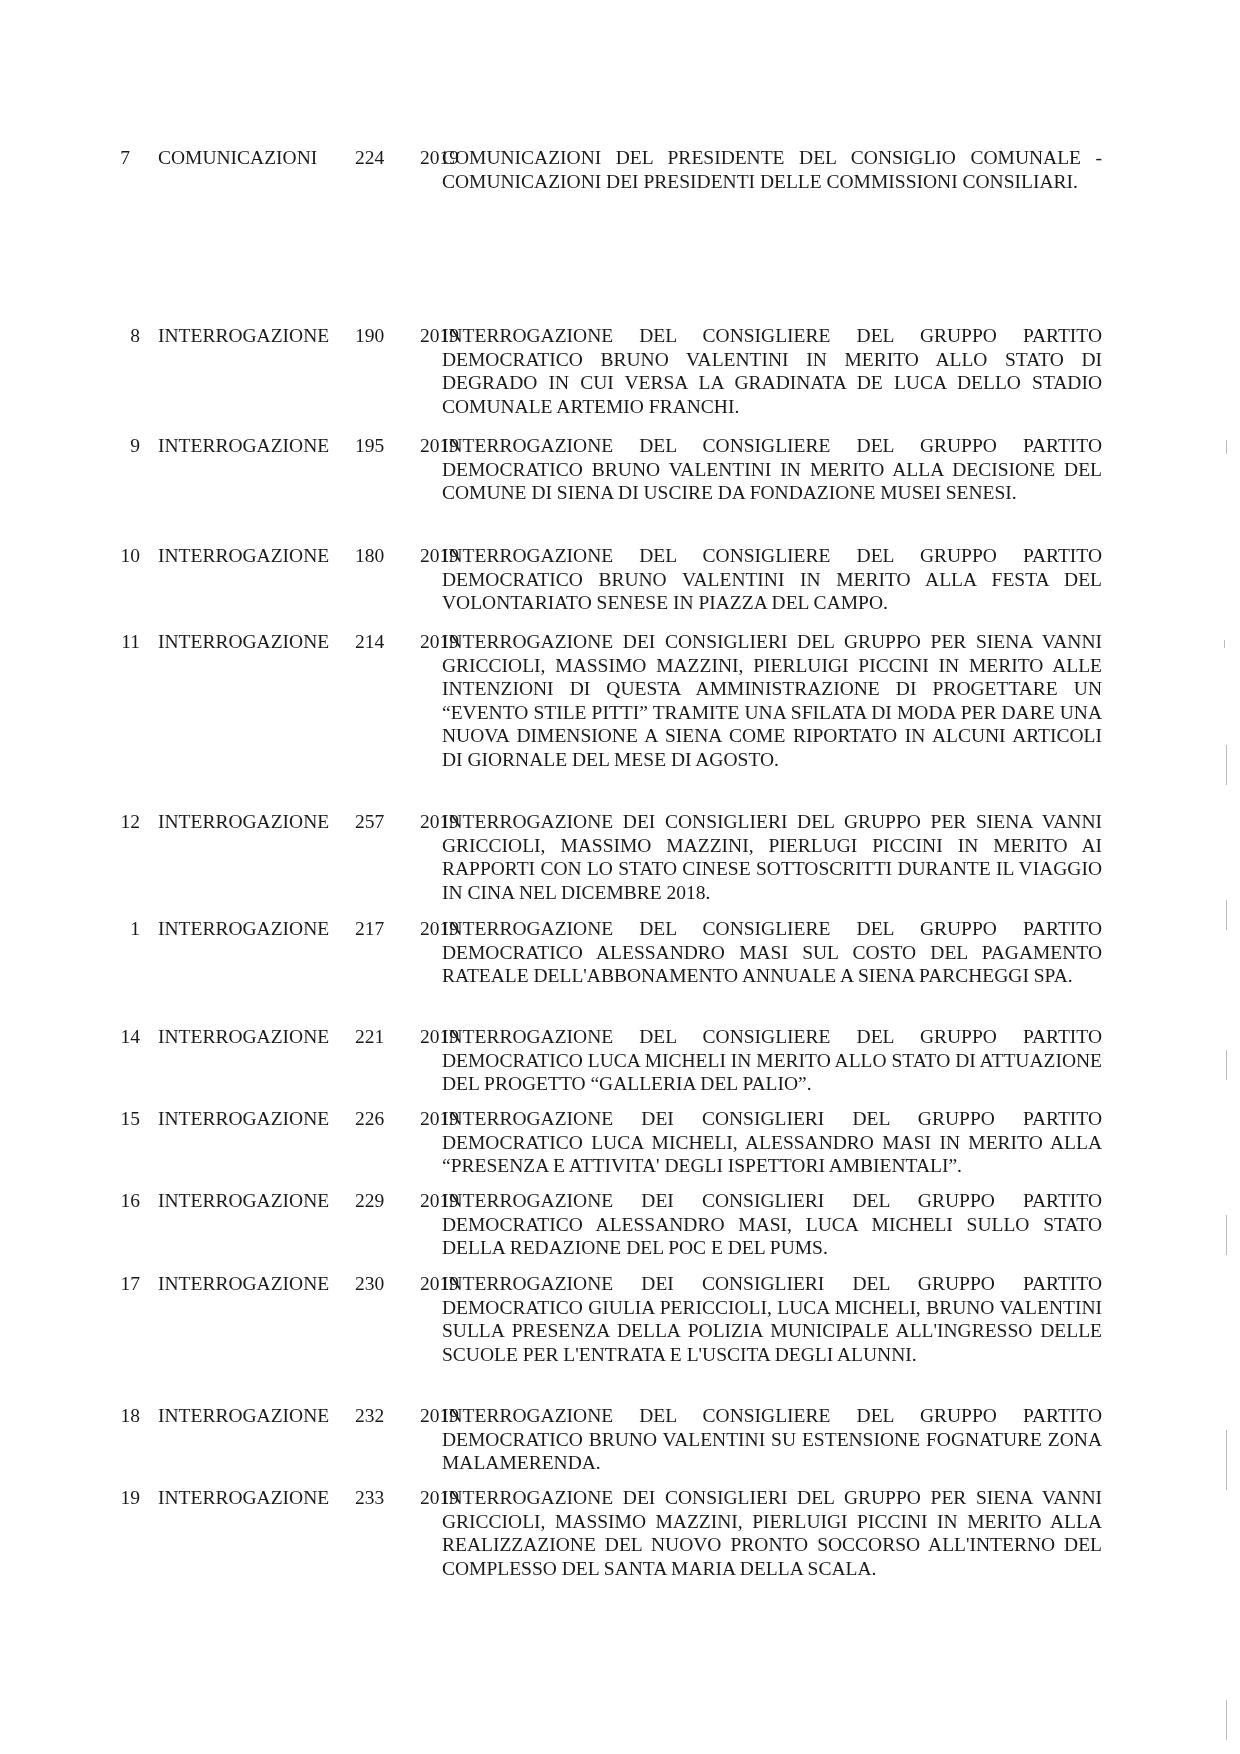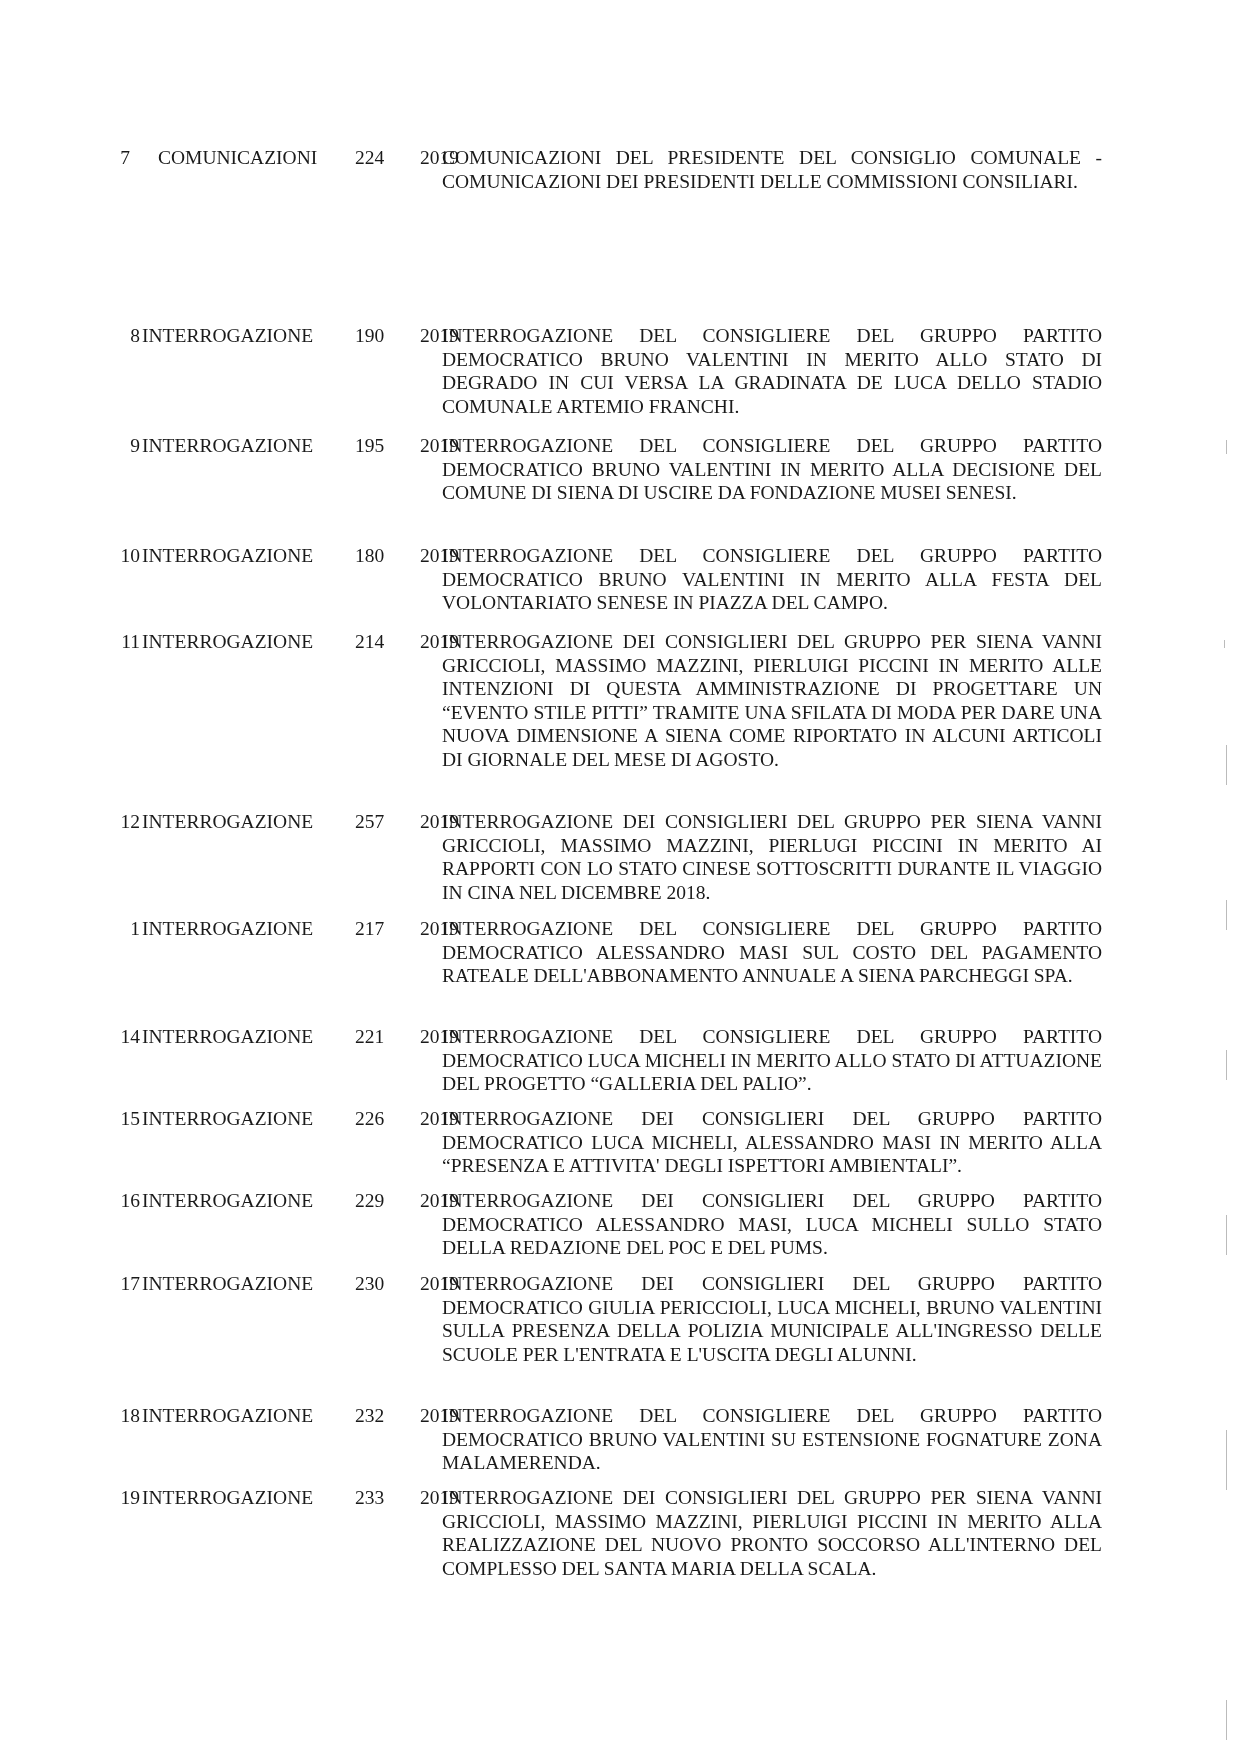--- a/index.html
+++ b/index.html
@@ -4,21 +4,21 @@
   <style>
     html, body { margin: 0; padding: 0; background: #ffffff; }
     body {
       width: 1240px; height: 1754px; position: relative; overflow: hidden;
       font-family: "Liberation Serif", "DejaVu Serif", serif;
       color: #1a1a1a;
     }
     .page { position: absolute; left: 0; top: 0; width: 1240px; height: 1754px; }
     .row { position: absolute; left: 110px; width: 1010px; font-size: 19.5px; line-height: 23.5px; }
     .num { position: absolute; left: 0; width: 30px; text-align: right; }
-    .type { position: absolute; left: 32px; }
+    .type { position: absolute; left: 48px; }
     .reg { position: absolute; left: 245px; width: 45px; }
     .year { position: absolute; left: 310px; }
     .subj {
       position: absolute; left: 332px; width: 660px;
       text-align: justify; text-transform: uppercase;
     }
     .row.first .num { width: 20px; }
     .row.first .type { left: 48px; }
     .row.first .reg { left: 245px; }
     .speck { position: absolute; background: #bbb; width: 1px; }

